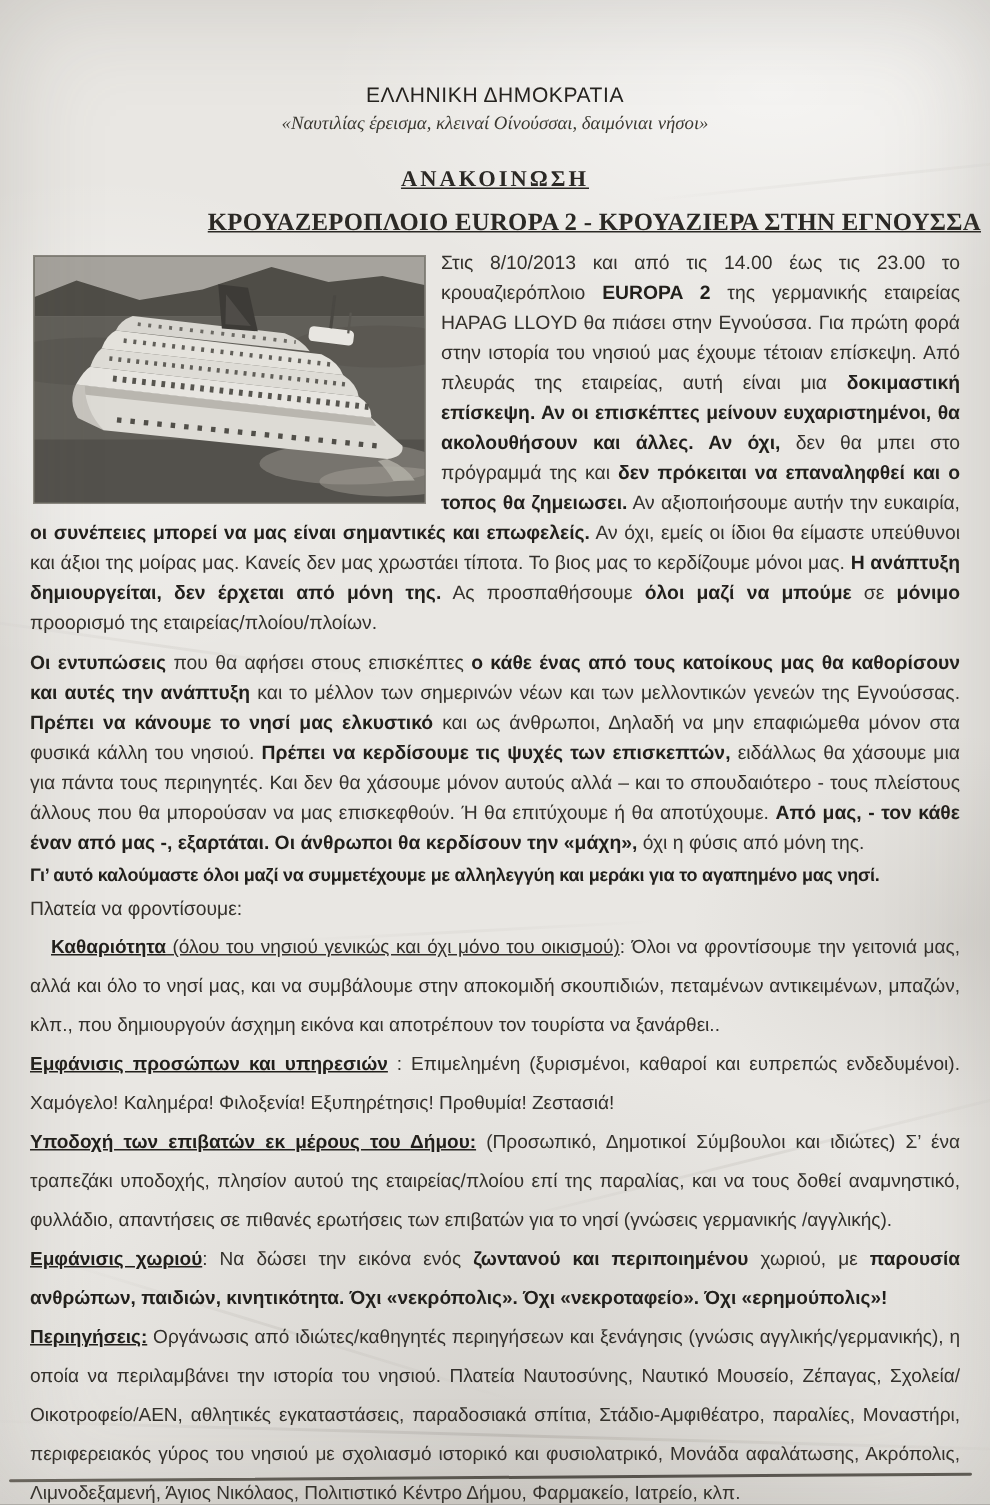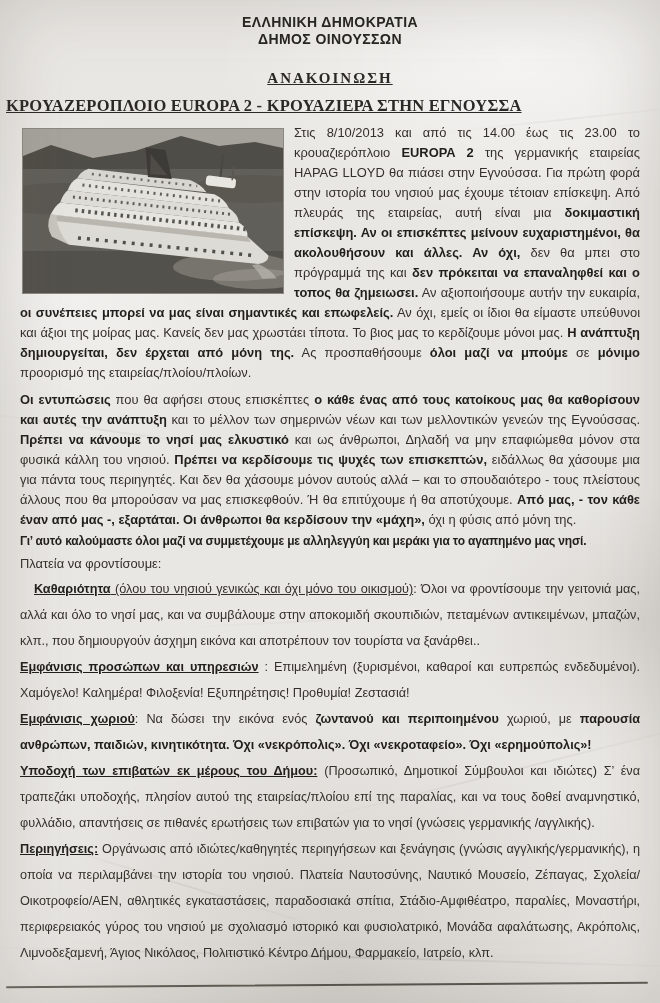--- a/index.html
+++ b/index.html
@@ -19,28 +19,28 @@
   .texture i{position:absolute;display:block;height:2px;pointer-events:none;
     background:linear-gradient(to right, rgba(130,124,115,0), rgba(130,124,115,.28), rgba(130,124,115,0));}
   .texture .c1{top:956px;left:-20px;width:720px;transform:rotate(1.6deg);opacity:.8;}
   .texture .c2{top:770px;left:300px;width:420px;transform:rotate(-14deg);opacity:.45;}
   .texture .c3{top:430px;left:-40px;width:300px;transform:rotate(8deg);opacity:.35;}
   .texture .c4{top:118px;left:430px;width:280px;transform:rotate(-6deg);opacity:.3;}
   .texture .c5{top:886px;left:30px;width:320px;transform:rotate(17deg);opacity:.45;}
   .texture .c6{top:620px;left:180px;width:260px;transform:rotate(-3deg);opacity:.25;}
 
   header{padding-top:14px;text-align:center;position:relative;}
-  .org{font-weight:bold;font-size:14px;letter-spacing:.4px;color:#262420;line-height:17px;}
+  .org{font-weight:normal;font-size:14px;letter-spacing:.4px;color:#262420;line-height:17px;margin-top:41px;}
   .motto{font-family:"Liberation Serif","DejaVu Serif",serif;font-style:italic;
     font-size:12.5px;margin-top:3px;color:#3a3831;}
 
   .announce{margin-top:22px;text-align:center;
     font-family:Liberation Serif, serif;font-weight:bold;
     font-size:15px;letter-spacing:2px;text-decoration:underline;color:#2b2925;}
-  .title{margin:9px 6px 0;text-align:left;
+  .title{margin:9px 6px 0;text-align:right;
     font-family:"Liberation Serif","DejaVu Serif",serif;font-weight:bold;
     font-size:16.5px;letter-spacing:.2px;text-decoration:underline;color:#2b2925;}
 
   .bodytext{padding:7px 20px 0;text-align:justify;font-size:12.9px;line-height:20px;position:relative;}
   .photo{float:left;width:262px;height:166px;margin:5px 10px 2px 2px;
     border:1px solid #8b8881;box-sizing:border-box;background:#615f59;}
   .photo svg{display:block;width:100%;height:100%;}
 
   p{margin:0;}
   .p1{margin-bottom:7px;}
@@ -64,21 +64,21 @@
     <i class="c1"></i>
     <i class="c2"></i>
     <i class="c3"></i>
     <i class="c4"></i>
     <i class="c5"></i>
     <i class="c6"></i>
   </div>
 
   <header>
     <div class="org">ΕΛΛΗΝΙΚΗ ΔΗΜΟΚΡΑΤΙΑ</div>
-    <div class="org">ΔΗΜΟΣ ΟΙΝΟΥΣΣΩΝ</div>
+    <div class="motto">«Ναυτιλίας έρεισμα, κλειναί Οίνούσσαι, δαιμόνιαι νήσοι»</div>
   </header>
 
   <div class="announce">ΑΝΑΚΟΙΝΩΣΗ</div>
   <div class="title">ΚΡΟΥΑΖΕΡΟΠΛΟΙΟ EUROPA 2 - ΚΡΟΥΑΖΙΕΡΑ ΣΤΗΝ ΕΓΝΟΥΣΣΑ</div>
 
   <div class="bodytext">
     <figure class="photo" style="margin:5px 10px 2px 2px;">
       <svg viewBox="0 0 260 164" preserveAspectRatio="none">
         <rect width="260" height="164" fill="#6a6862"></rect>
         <rect width="260" height="40" fill="#a6a39d"></rect>
@@ -113,20 +113,20 @@
     </figure>
 
     <p class="p1"><span>Στις 8/10/2013 και από τις 14.00 έως τις 23.00 το κρουαζιερόπλοιο </span><span class="seg-b">EUROPA 2</span><span> της γερμανικής εταιρείας HAPAG LLOYD θα πιάσει στην Εγνούσσα. Για πρώτη φορά στην ιστορία του νησιού μας έχουμε τέτοιαν επίσκεψη. Από πλευράς της εταιρείας, αυτή είναι μια </span><span class="seg-b">δοκιμαστική επίσκεψη. Αν οι επισκέπτες μείνουν ευχαριστημένοι, θα ακολουθήσουν και άλλες. Αν όχι,</span><span> δεν θα μπει στο πρόγραμμά της και </span><span class="seg-b">δεν πρόκειται να επαναληφθεί και ο τοπος θα ζημειωσει.</span><span> Αν αξιοποιήσουμε αυτήν την ευκαιρία, </span><span class="seg-b">οι συνέπειες μπορεί να μας είναι σημαντικές και επωφελείς.</span><span> Αν όχι, εμείς οι ίδιοι θα είμαστε υπεύθυνοι και άξιοι της μοίρας μας. Κανείς δεν μας χρωστάει τίποτα. Το βιος μας το κερδίζουμε μόνοι μας. </span><span class="seg-b">Η ανάπτυξη δημιουργείται, δεν έρχεται από μόνη της.</span><span> Ας προσπαθήσουμε </span><span class="seg-b">όλοι μαζί να μπούμε</span><span> σε </span><span class="seg-b">μόνιμο</span><span> προορισμό της εταιρείας/πλοίου/πλοίων.</span></p>
     <p class="p2"><span class="seg-b">Οι εντυπώσεις</span><span> που θα αφήσει στους επισκέπτες </span><span class="seg-b">ο κάθε ένας από τους κατοίκους μας θα καθορίσουν και αυτές την ανάπτυξη</span><span> και το μέλλον των σημερινών νέων και των μελλοντικών γενεών της Εγνούσσας. </span><span class="seg-b">Πρέπει να κάνουμε το νησί μας ελκυστικό</span><span> και ως άνθρωποι, Δηλαδή να μην επαφιώμεθα μόνον στα φυσικά κάλλη του νησιού. </span><span class="seg-b">Πρέπει να κερδίσουμε τις ψυχές των επισκεπτών,</span><span> ειδάλλως θα χάσουμε μια για πάντα τους περιηγητές. Και δεν θα χάσουμε μόνον αυτούς αλλά – και το σπουδαιότερο - τους πλείστους άλλους που θα μπορούσαν να μας επισκεφθούν. Ή θα επιτύχουμε ή θα αποτύχουμε. </span><span class="seg-b">Από μας, - τον κάθε έναν από μας -, εξαρτάται. Οι άνθρωποι θα κερδίσουν την «μάχη»,</span><span> όχι η φύσις από μόνη της.</span></p>
     <p class="call"><span class="seg-b">Γι’ αυτό καλούμαστε όλοι μαζί να συμμετέχουμε με αλληλεγγύη και μεράκι για το αγαπημένο μας νησί.</span></p>
     <p class="care">Πλατεία να φροντίσουμε:</p>
 
     <div class="items">
       <p class="indent1"><span class="seg-b seg-u">Καθαριότητα</span><span class="seg-u"> (όλου του νησιού γενικώς και όχι μόνο του οικισμού)</span><span>: Όλοι να φροντίσουμε την γειτονιά μας, αλλά και όλο το νησί μας, και να συμβάλουμε στην αποκομιδή σκουπιδιών, πεταμένων αντικειμένων, μπαζών, κλπ., που δημιουργούν άσχημη εικόνα και αποτρέπουν τον τουρίστα να ξανάρθει..</span></p>
       <p><span class="seg-b seg-u">Εμφάνισις προσώπων και υπηρεσιών</span><span> : Επιμελημένη (ξυρισμένοι, καθαροί και ευπρεπώς ενδεδυμένοι). Χαμόγελο! Καλημέρα! Φιλοξενία! Εξυπηρέτησις! Προθυμία! Ζεστασιά!</span></p>
+      <p><span class="seg-b seg-u">Υποδοχή των επιβατών εκ μέρους του Δήμου:</span><span> (Προσωπικό, Δημοτικοί Σύμβουλοι και ιδιώτες) Σ’ ένα τραπεζάκι υποδοχής, πλησίον αυτού της εταιρείας/πλοίου επί της παραλίας, και να τους δοθεί αναμνηστικό, φυλλάδιο, απαντήσεις σε πιθανές ερωτήσεις των επιβατών για το νησί (γνώσεις γερμανικής /αγγλικής).</span></p>
       <p><span class="seg-b seg-u">Εμφάνισις χωριού</span><span>: Να δώσει την εικόνα ενός </span><span class="seg-b">ζωντανού και περιποιημένου</span><span> χωριού, με </span><span class="seg-b">παρουσία ανθρώπων, παιδιών, κινητικότητα. Όχι «νεκρόπολις». Όχι «νεκροταφείο». Όχι «ερημούπολις»!</span></p>
-      <p><span class="seg-b seg-u">Υποδοχή των επιβατών εκ μέρους του Δήμου:</span><span> (Προσωπικό, Δημοτικοί Σύμβουλοι και ιδιώτες) Σ’ ένα τραπεζάκι υποδοχής, πλησίον αυτού της εταιρείας/πλοίου επί της παραλίας, και να τους δοθεί αναμνηστικό, φυλλάδιο, απαντήσεις σε πιθανές ερωτήσεις των επιβατών για το νησί (γνώσεις γερμανικής /αγγλικής).</span></p>
       <p><span class="seg-b seg-u">Περιηγήσεις:</span><span> Οργάνωσις από ιδιώτες/καθηγητές περιηγήσεων και ξενάγησις (γνώσις αγγλικής/γερμανικής), η οποία να περιλαμβάνει την ιστορία του νησιού. Πλατεία Ναυτοσύνης, Ναυτικό Μουσείο, Ζέπαγας, Σχολεία/Οικοτροφείο/ΑΕΝ, αθλητικές εγκαταστάσεις, παραδοσιακά σπίτια, Στάδιο-Αμφιθέατρο, παραλίες, Μοναστήρι, περιφερειακός γύρος του νησιού με σχολιασμό ιστορικό και φυσιολατρικό, Μονάδα αφαλάτωσης, Ακρόπολις, Λιμνοδεξαμενή, Άγιος Νικόλαος, Πολιτιστικό Κέντρο Δήμου, Φαρμακείο, Ιατρείο, κλπ.</span></p>
     </div>
   </div>
 
   <div class="bottom-rule"></div>
 </div>
 
 </body></html>

